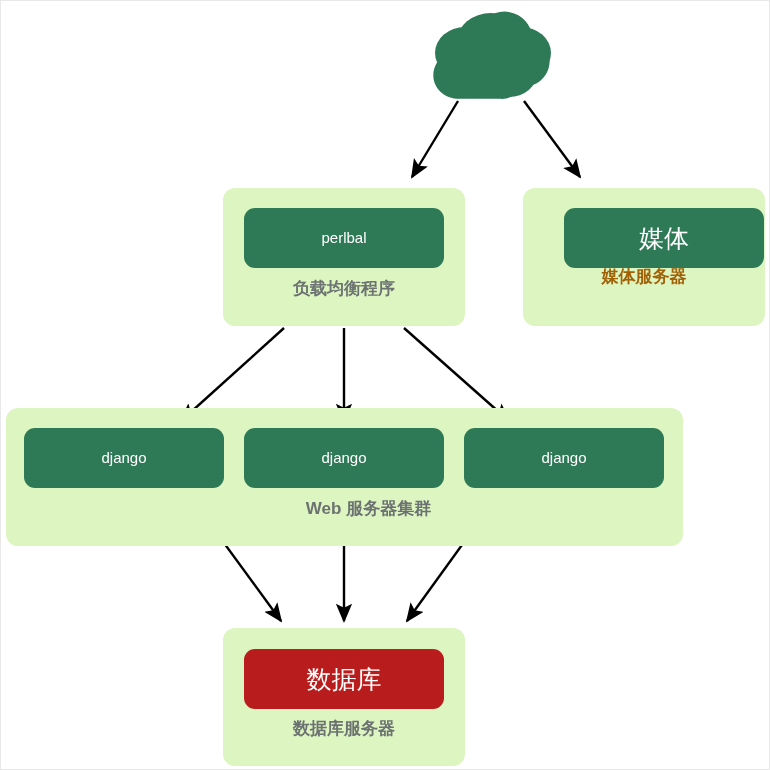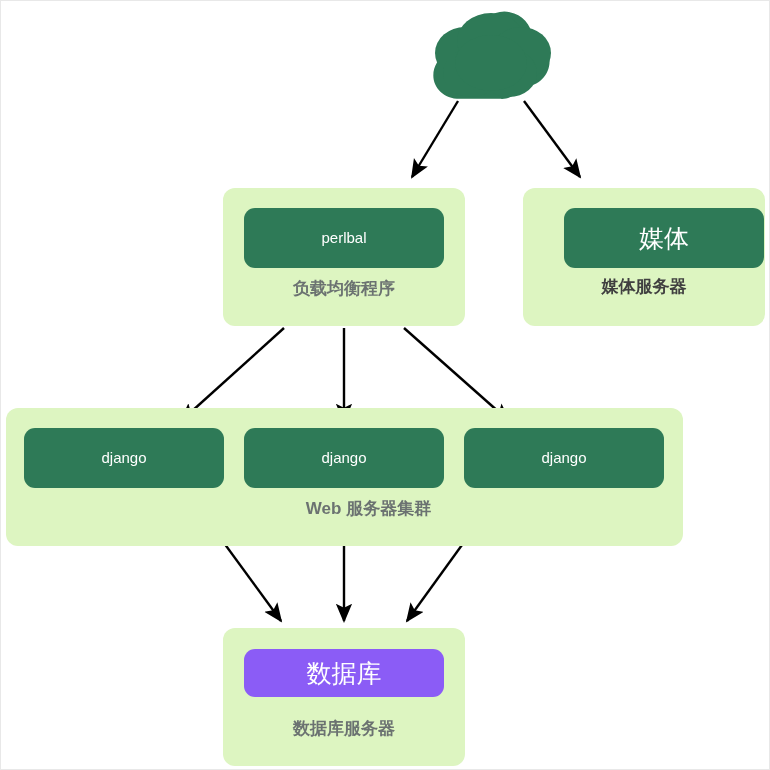--- a/index.html
+++ b/index.html
@@ -118,29 +118,29 @@
   </div>
 
   <div id="group-layer">
       <div class="group-box" style="left: 222px; top: 187px; width: 242px; height: 138px; background: rgb(221, 245, 193);">
         <div class="group-label" style="top: 90px; color: rgb(107, 114, 113);">负载均衡程序</div>
       </div>
       <div class="node-box" style="left: 243px; top: 207px; width: 200px; height: 60px; background: rgb(46, 122, 87);">
         <span class="node-label" style="color: rgb(255, 255, 255);">perlbal</span>
       </div>
       <div class="group-box" style="left: 522px; top: 187px; width: 242px; height: 138px; background: rgb(221, 245, 193);">
-        <div class="group-label" style="top: 88px; color: #404040;">媒体服务器</div>
+        <div class="group-label" style="top: 78px; color: #a16207;">媒体服务器</div>
       </div>
       <div class="node-box" style="left: 543px; top: 207px; width: 200px; height: 60px; background: rgb(46, 122, 87); margin-left: 20px;">
         <span class="node-label cjk" style="color: rgb(255, 255, 255);">媒体</span>
       </div>
       <div class="group-box" style="left: 222px; top: 627px; width: 242px; height: 138px; background: rgb(221, 245, 193);">
         <div class="group-label" style="top: 90px; color: rgb(107, 114, 113);">数据库服务器</div>
       </div>
-      <div class="node-box" style="left: 243px; top: 648px; width: 200px; height: 48px; background: #8b5cf6;">
+      <div class="node-box" style="left: 243px; top: 648px; width: 200px; height: 60px; background: #b91c1c;">
         <span class="node-label cjk" style="color: rgb(255, 255, 255);">数据库</span>
       </div>
       <div class="group-box" style="left: 5px; top: 407px; width: 677px; height: 138px; background: rgb(221, 245, 193);">
         <div class="group-label" style="top: 90px; color: rgb(107, 114, 113); margin-left: 48px;">Web 服务器集群</div>
       </div>
       <div class="node-box" style="left: 23px; top: 427px; width: 200px; height: 60px; background: rgb(46, 122, 87);">
         <span class="node-label" style="color: rgb(255, 255, 255);">django</span>
       </div>
       <div class="node-box" style="left: 243px; top: 427px; width: 200px; height: 60px; background: rgb(46, 122, 87);">
         <span class="node-label" style="color: rgb(255, 255, 255);">django</span>

